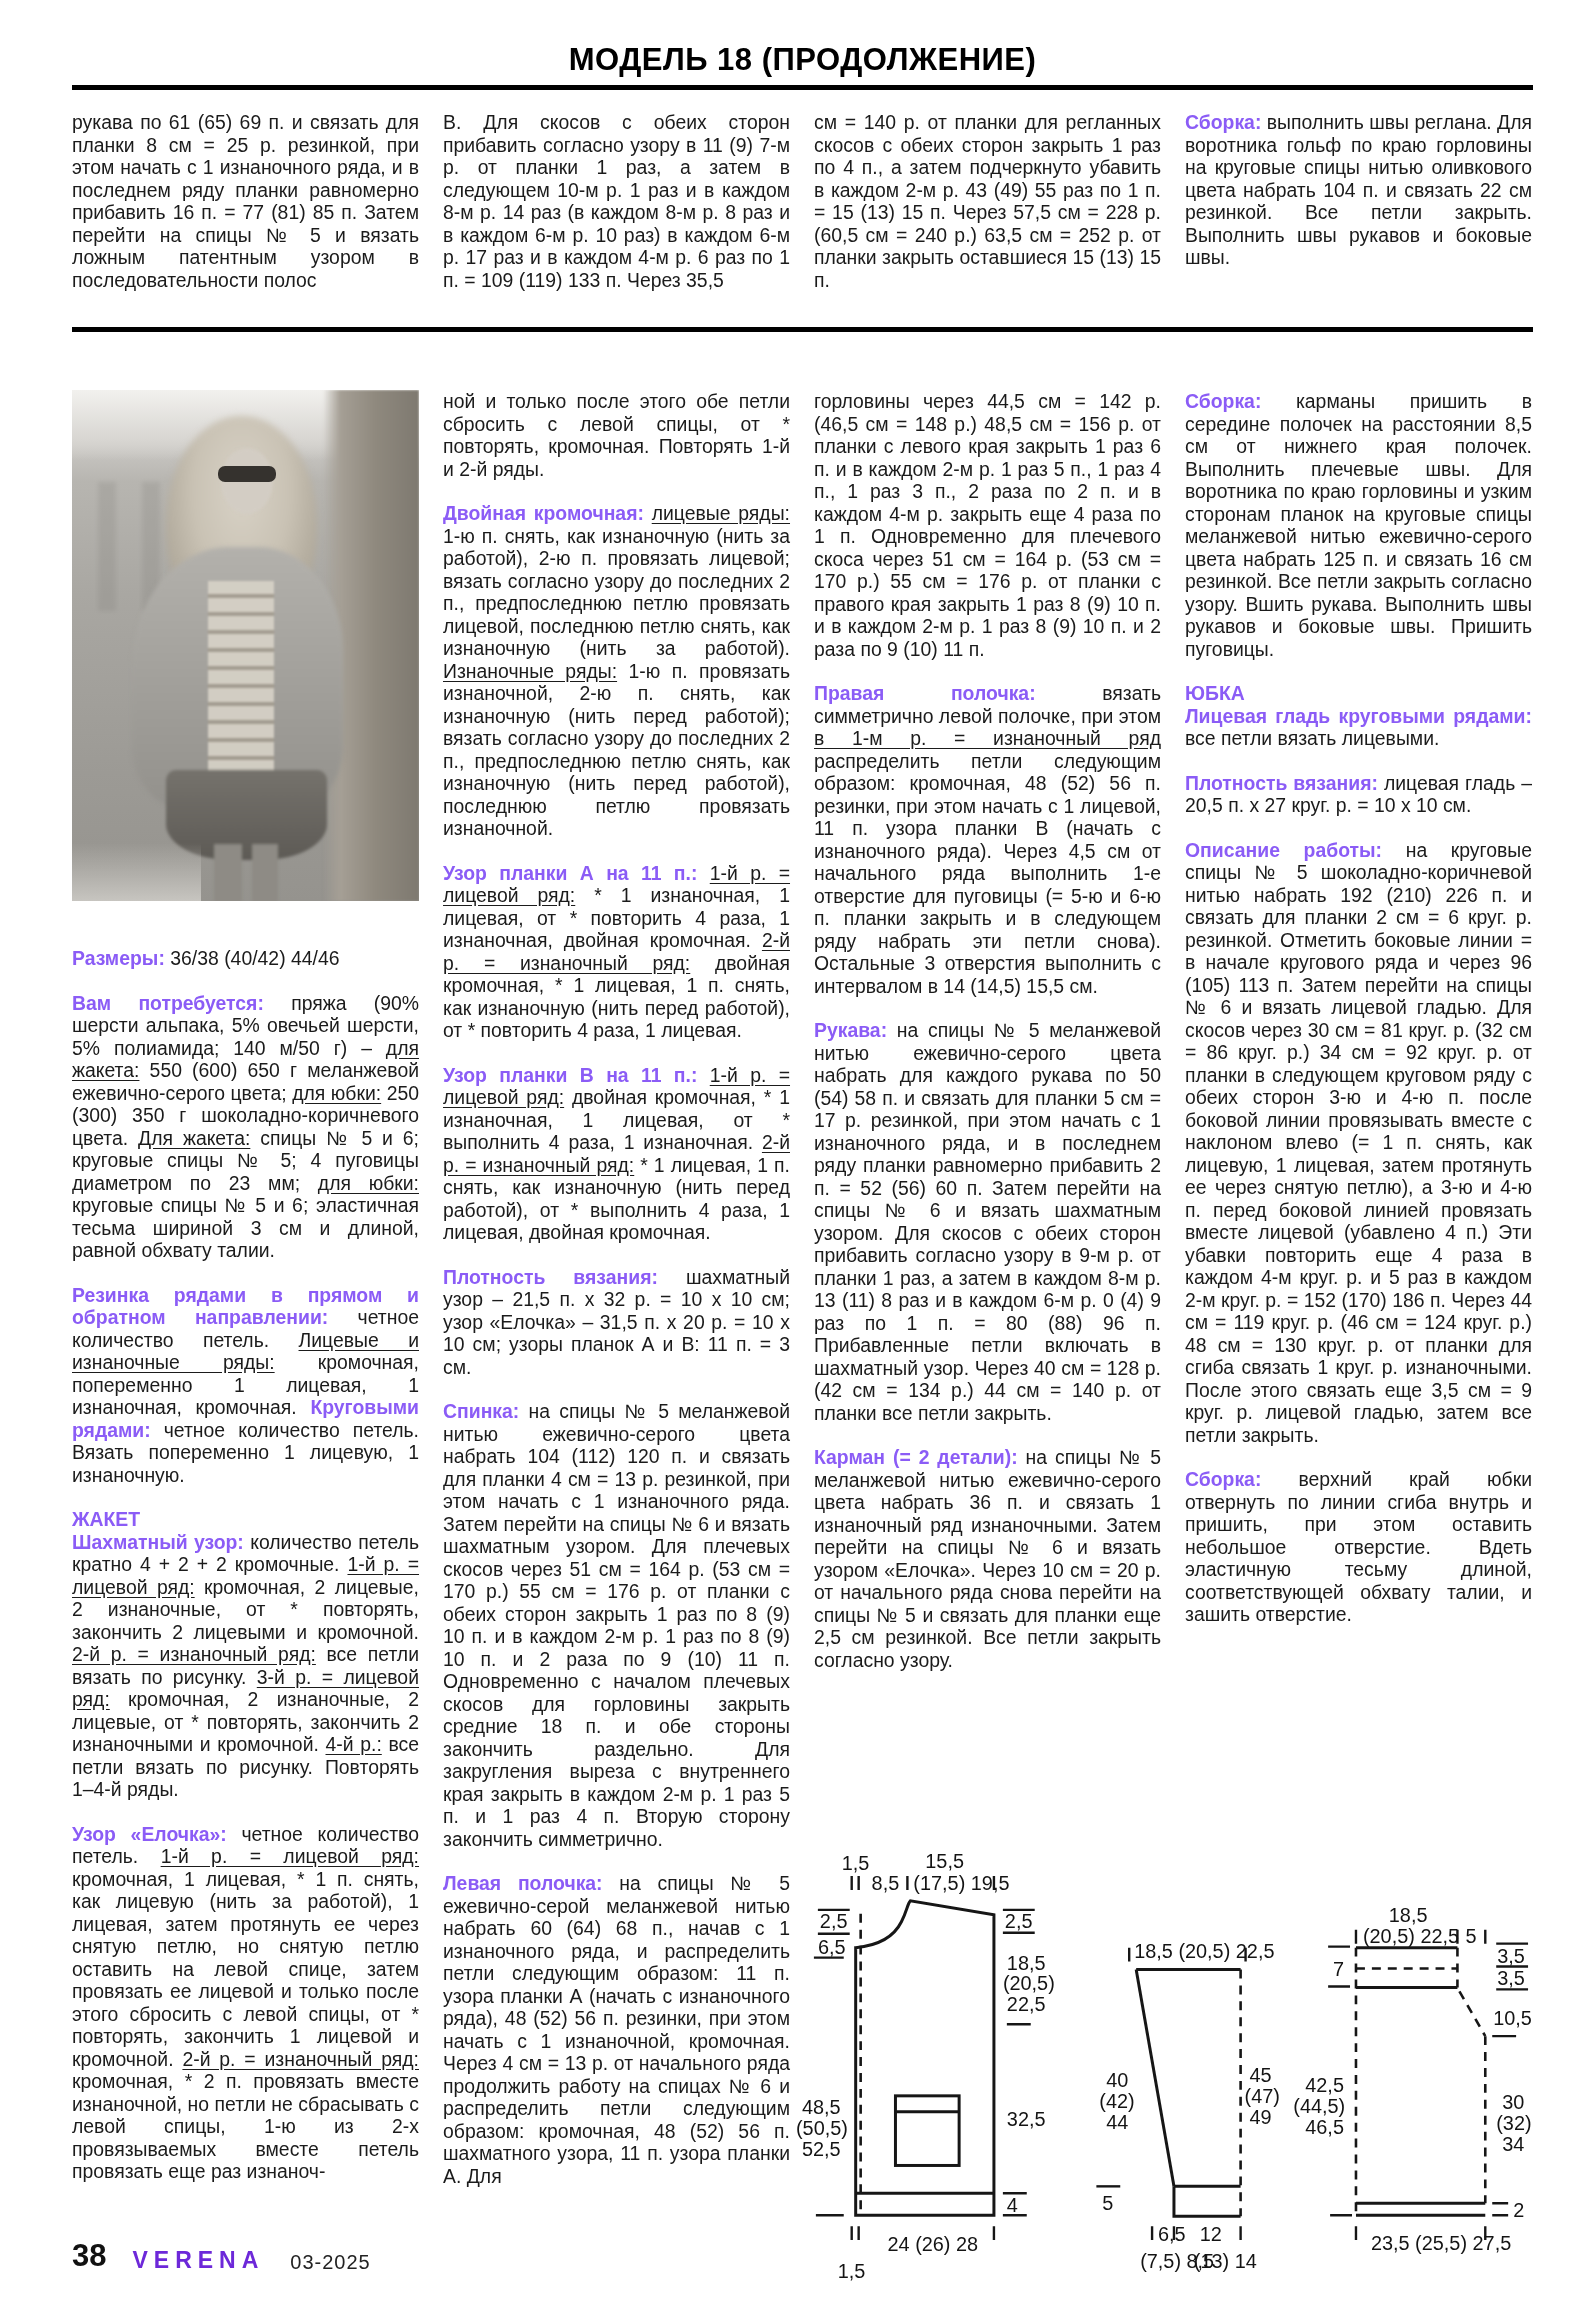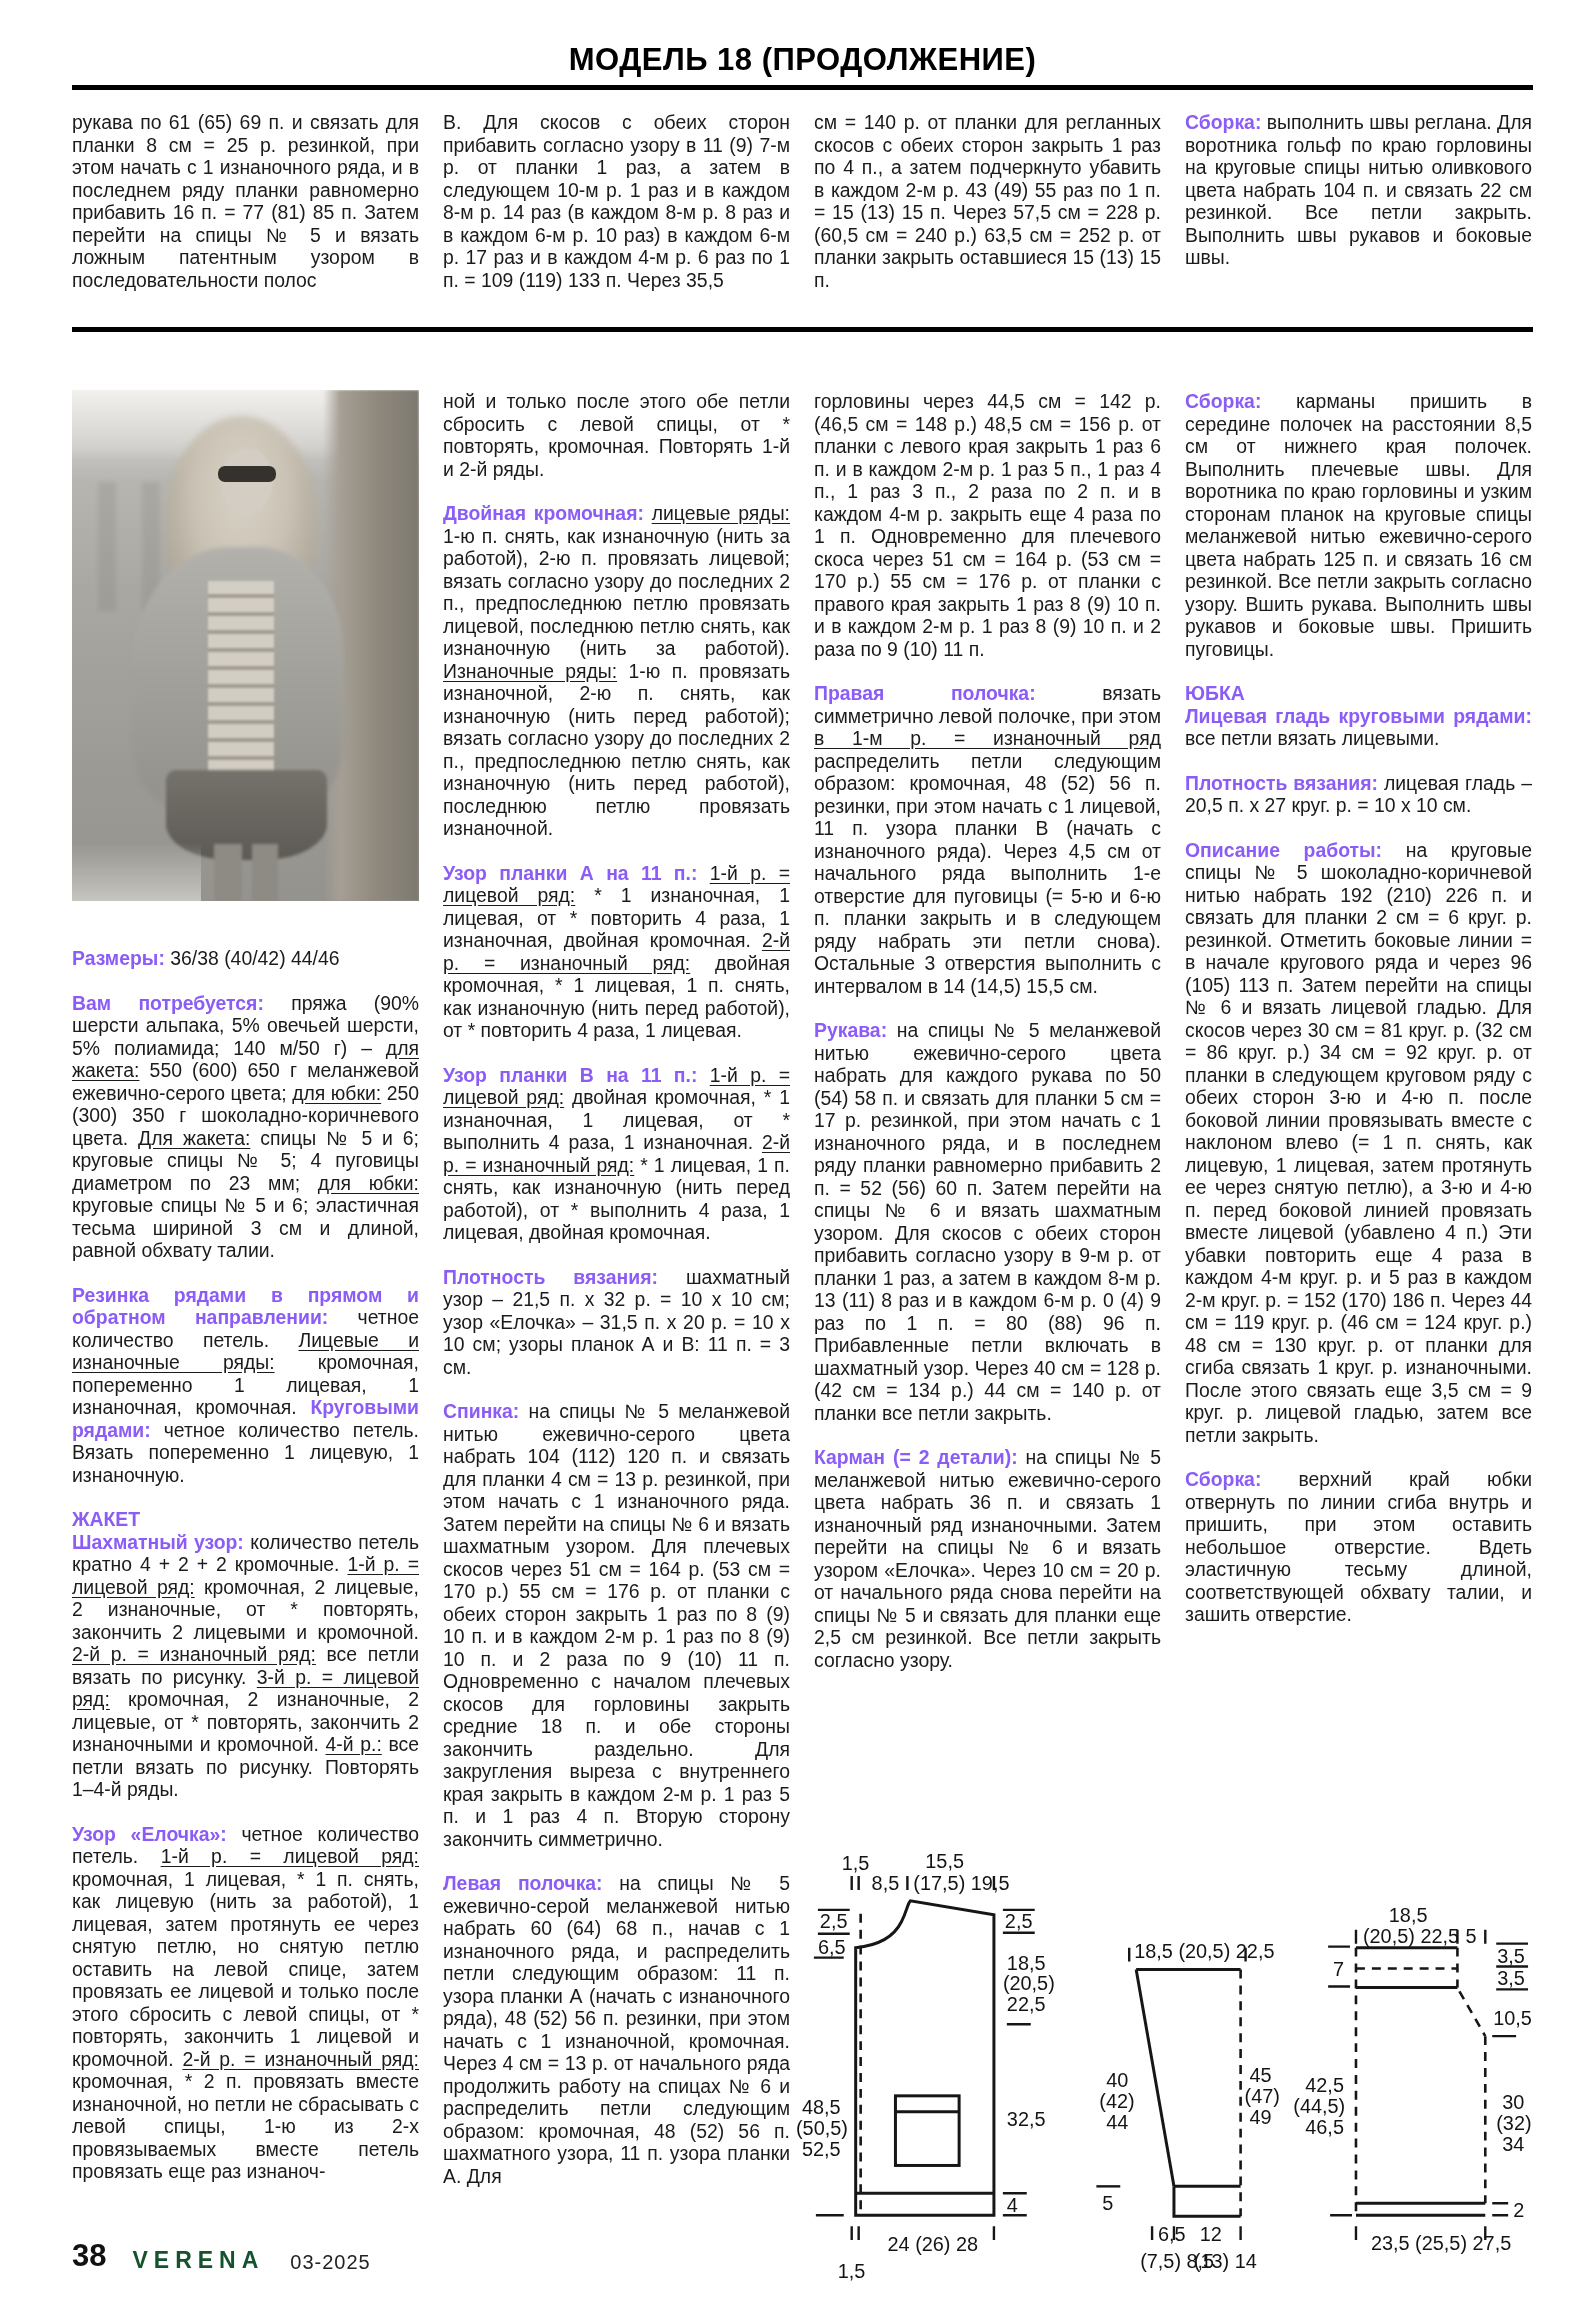--- a/index.html
+++ b/index.html
@@ -41,21 +41,21 @@
   
   .schematics{position:absolute;left:796px;top:1830px;width:741px;height:473px;}
   .schematics svg{display:block;}
   .schematics text{font-family:"Liberation Sans", sans-serif;font-size:20px;fill:#141414;}
   .sline{stroke:#161616;stroke-width:3;fill:none;}
   .sdash{stroke:#161616;stroke-width:2.6;fill:none;stroke-dasharray:9 7;}
   .stick{stroke:#161616;stroke-width:2.4;fill:none;}
   
   .footer{position:absolute;left:72px;top:2237px;display:flex;align-items:flex-end;gap:26px;}
   .footer .pg{font-size:31px;font-weight:700;color:#111;}
-  .footer .mag{font-size:23px;font-weight:700;letter-spacing:6px;color:#14532d;}
+  .footer .mag{font-size:23px;font-weight:700;letter-spacing:6px;color:#6d28d9;}
   .footer .iss{font-size:20px;color:#222;letter-spacing:1px;margin-top:14px;}
 </style>
 </head>
 <body>
 
 <div class="page">
 
   <div class="sec-head" style="top:42px;">
     <div class="ttl">МОДЕЛЬ 18 (ПРОДОЛЖЕНИЕ)</div>
     <div class="rule"></div>

